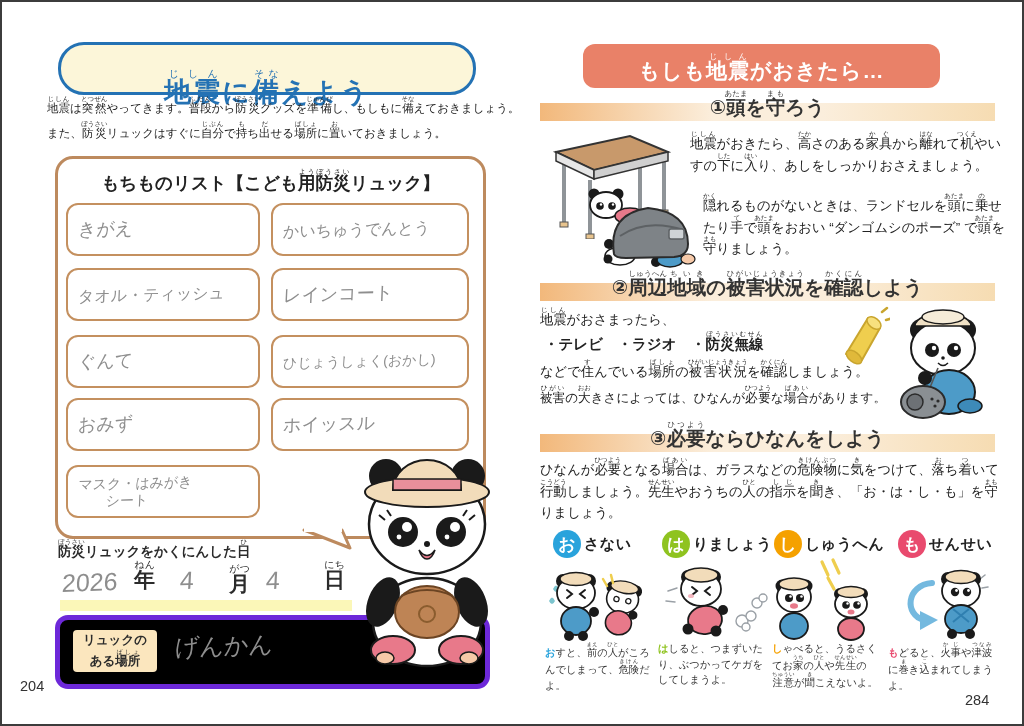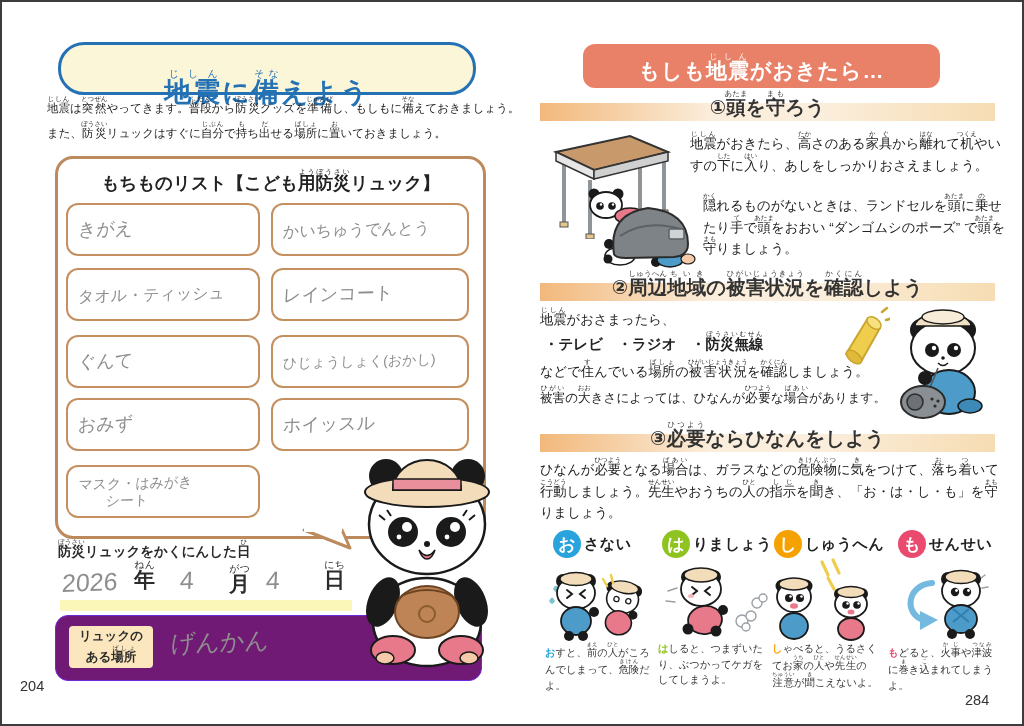--- a/index.html
+++ b/index.html
@@ -40,21 +40,21 @@
   .col-r{left:213px;width:198px;}
   .tail-svg{left:300px;top:528px;z-index:5;}
   .date-label{left:58px;top:538px;font-size:13.5px;font-weight:bold;}
   .date-label rt{font-size:6.5px;}
   .date-row{left:58px;top:560px;width:400px;height:52px;}
   .date-hl{position:absolute;left:2px;top:40px;width:292px;height:11px;background:#FBF7B8;z-index:0;}
   .hand{color:#8E8E8E;transform:rotate(-2deg) skewX(-5deg);display:inline-block;}
   .d-val{position:absolute;font-size:25px;z-index:1;}
   .d-unit{position:absolute;font-size:21px;font-weight:bold;z-index:1;}
   .d-unit rt{font-size:10px;}
-  .loc-box{left:55px;top:615px;width:425px;height:64px;border:1px solid #6d28d9;border-radius:13px;background:#701a75;}
+  .loc-box{left:55px;top:615px;width:425px;height:64px;border:5px solid #6d28d9;border-radius:13px;background:#000000;}
   .loc-chip{
     position:absolute;left:13px;top:10px;width:84px;height:42px;background:#FBE6BE;border-radius:4px;
     display:flex;flex-direction:column;align-items:center;justify-content:center;font-size:12.5px;font-weight:bold;line-height:1.25;
   }
   .loc-chip rt{font-size:6px;}
   .loc-val{position:absolute;left:115px;top:10px;font-size:24px;}
   .pageno{font-size:14.5px;color:#333;}
   
   .banner{
     left:583px;top:44px;width:357px;height:44px;background:#E98168;border-radius:12px;

